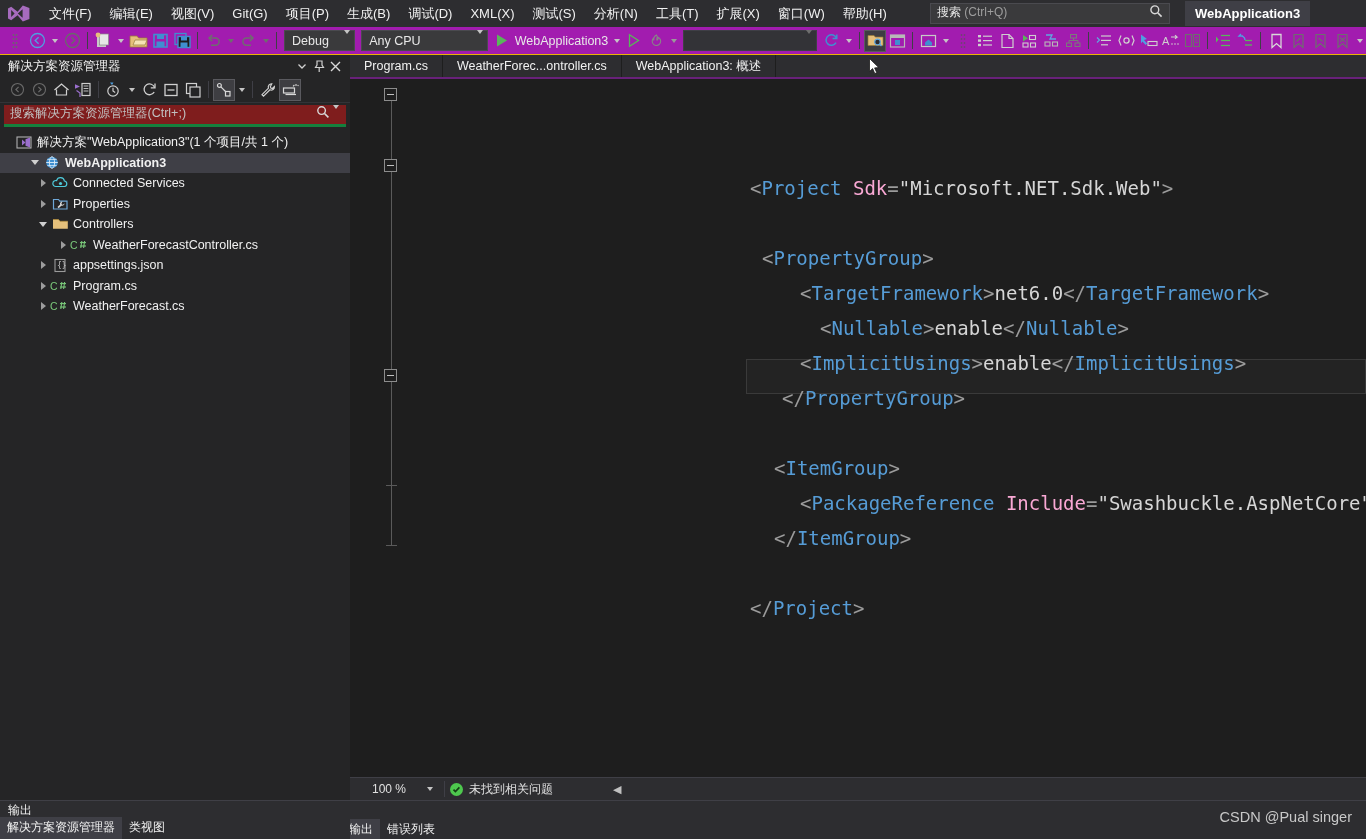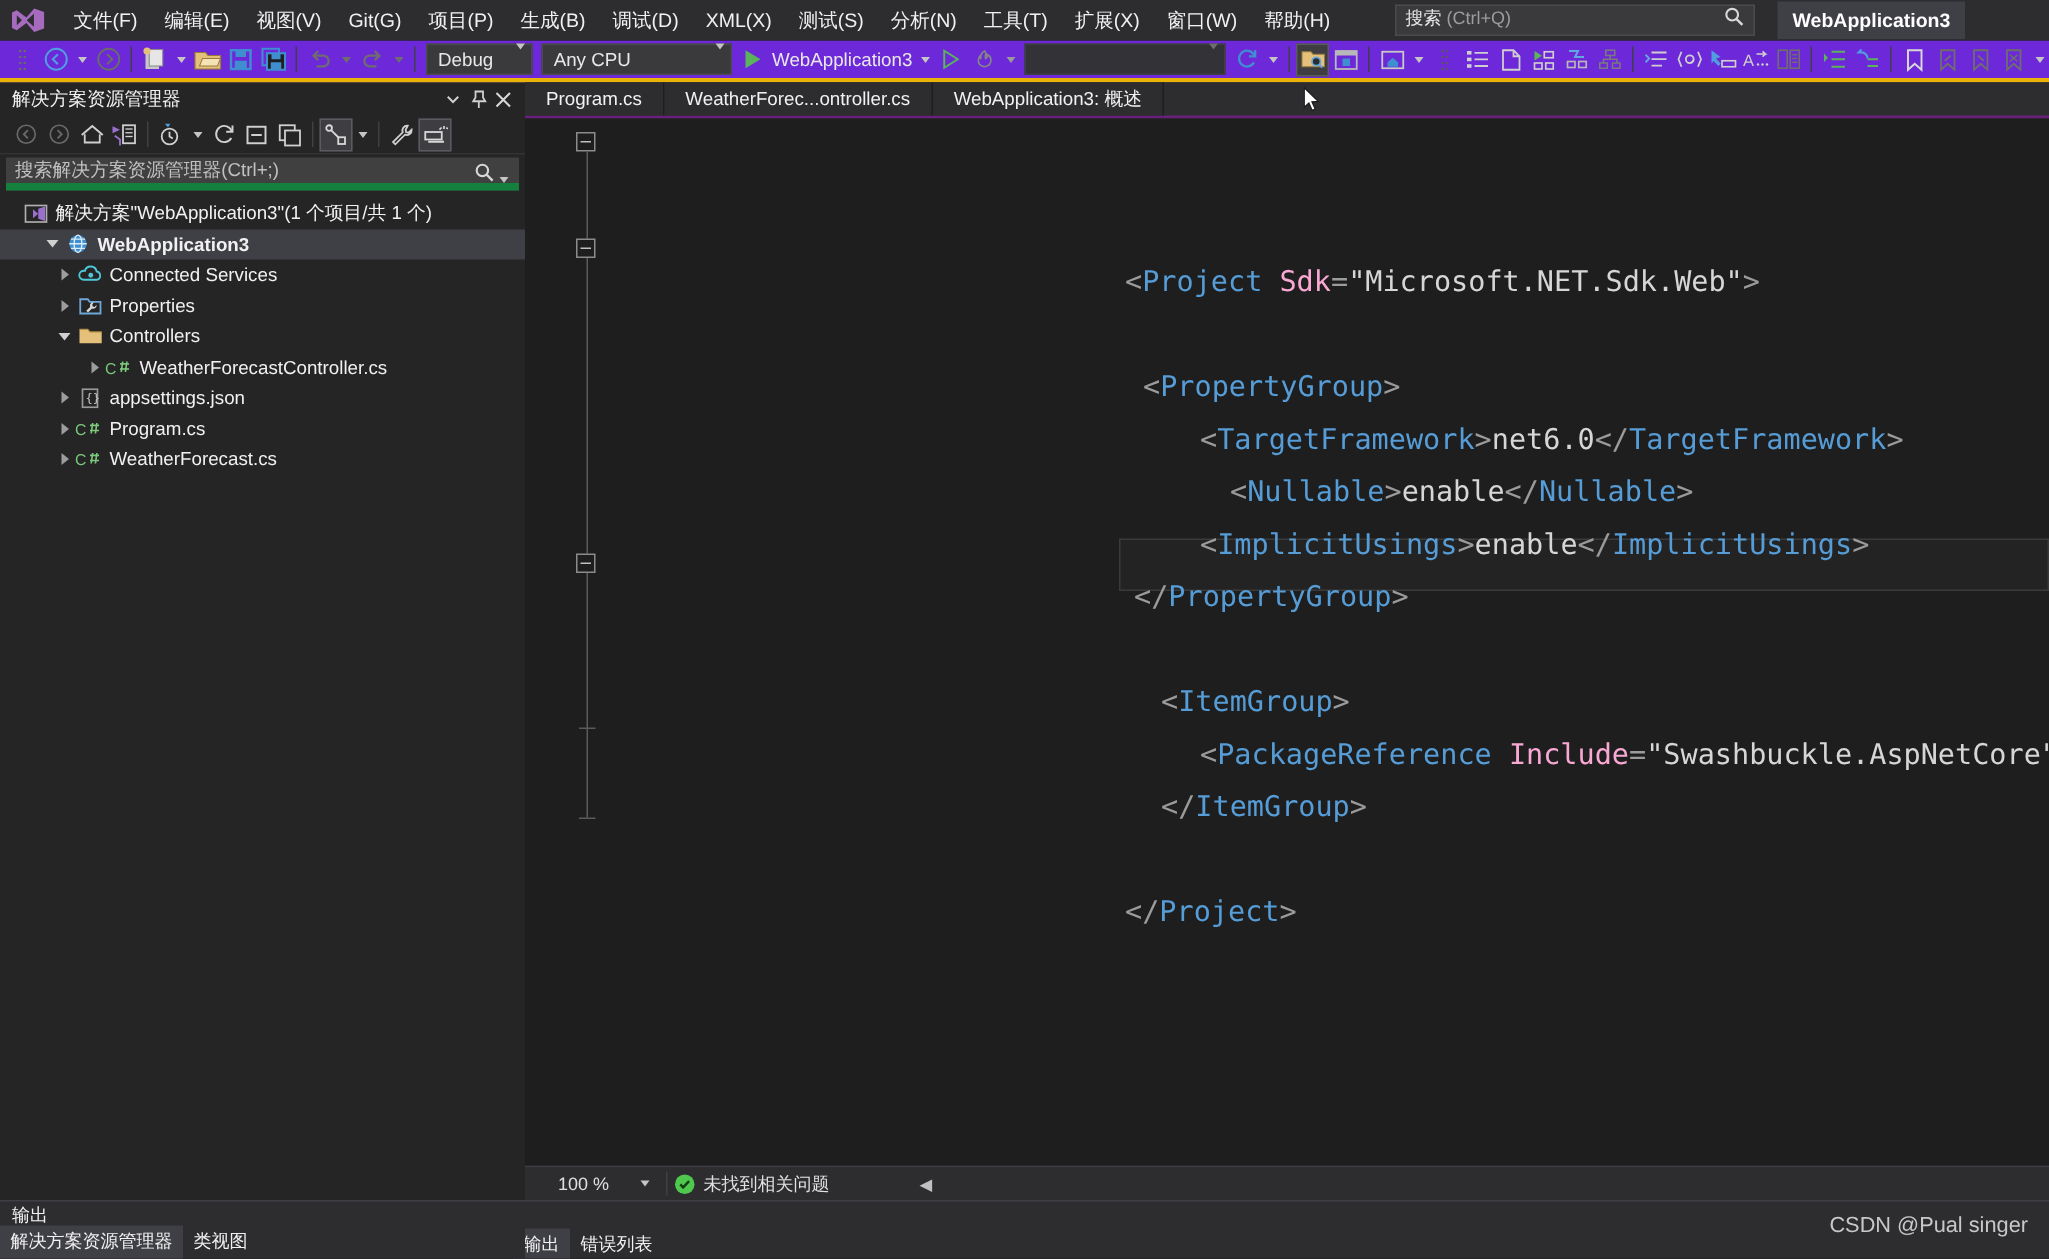--- a/index.html
+++ b/index.html
@@ -13,22 +13,22 @@
   .menu-item { padding:3px 9px; font-size:13px; color:#f1f1f1; white-space:nowrap; cursor:default; }
   .search-wrap { position:absolute; left:930px; top:3px; width:240px; height:21px; background:#3a3a3c;
                  border:1px solid #4a4a4f; display:flex; align-items:flex-start; padding:0 6px; }
   .search-wrap .ph { color:#9d9d9d; font-size:12px; flex:1; }
   .search-wrap .ph b { color:#e6e6e6; font-weight:normal; }
   .mag { width:14px; height:14px; }
   .proj-badge { position:absolute; left:1185px; top:1px; height:25px; background:#3f3f46; color:#fff;
                 font-weight:bold; font-size:13px; display:flex; align-items:center; padding:0 10px; }
 
   
-  .toolbar { height:28px; background:#6d28d9; display:flex; align-items:center; padding-left:4px;
-             border-bottom:3px solid #eab308; }
+  .toolbar { height:28px; background:#a21caf; display:flex; align-items:center; padding-left:4px;
+             border-bottom:1px solid #eab308; }
   .tb { width:22px; height:22px; display:flex; align-items:center; justify-content:center; flex:0 0 auto; }
   .tb.sm { width:13px; }
   .tb.box { border:1px solid #5a5a5f; background:#3e3e42; }
   .tb-sep { width:1px; height:17px; background:#3f3f46; margin:0 4px; flex:0 0 auto; }
   .caret { width:0;height:0;border-left:3px solid transparent;border-right:3px solid transparent;
            border-top:4px solid #c5c5c5; }
   .combo { height:21px; background:#3a3a3c; border:1px solid #4a4a4f; display:flex; align-items:center;
            padding:0 4px 0 7px; color:#e8e8e8; font-size:12.5px; margin:0 3px; }
   .combo .cl { flex:1; white-space:nowrap; }
   .combo .ca { margin-left:8px; }
@@ -39,22 +39,22 @@
 
   
   .workspace { display:flex; height:745px; }
 
   
   .sol { width:350px; background:#252526; display:flex; flex-direction:column; flex:0 0 350px; }
   .sol-title { height:22px; display:flex; align-items:center; padding:0 6px 0 8px; font-size:12.5px; color:#f1f1f1; }
   .sol-title .t { flex:1; }
   .sol-title .ic { width:17px; height:16px; display:flex; align-items:center; justify-content:center; color:#d0d0d0; }
   .sol-tools { height:26px; display:flex; align-items:center; padding-left:6px; border-bottom:1px solid #333337; }
-  .sol-search { height:22px; margin:2px 4px 3px 4px; background:#404040; border-bottom:5px solid #15803d;
-                display:flex; align-items:flex-end; padding:0 4px 0 6px; }
+  .sol-search { height:22px; margin:2px 4px 3px 4px; background:#7f1d1d; border-bottom:3px solid #15803d;
+                display:flex; align-items:flex-start; padding:0 4px 0 6px; }
   .sol-search .ph { flex:1; color:#c0c0c0; font-size:12.5px; }
   .tree { flex:1; overflow:hidden; padding-top:2px; font-size:12.5px; }
   .row { height:20.5px; display:flex; align-items:center; white-space:nowrap; color:#f1f1f1; }
   .row.sel { background:#3f3f46; }
   .row .exp { width:14px; display:flex; align-items:center; justify-content:center; flex:0 0 14px; }
   .row .ico { width:20px; display:flex; align-items:center; justify-content:center; flex:0 0 20px; }
   .row .lbl { padding-left:3px; }
   .row.bold .lbl { font-weight:bold; }
   .tri { width:0;height:0;border-top:4px solid transparent;border-bottom:4px solid transparent;
          border-left:5px solid #9d9d9d; }
@@ -719,21 +719,21 @@
       <div class="glyph" style="top:9px"></div>
       <div class="glyph" style="top:80px"></div>
       <div class="glyph" style="top:290px"></div>
       <div class="hl-box" style="left:396px; top:280px; right:0; height:35px;"></div>
 
       <div class="cline" style="top:100px; left:400px;"><span class="br">&lt;</span><span class="tg">Project</span><span class="at"> Sdk</span><span class="br">=</span><span class="va">"Microsoft.NET.Sdk.Web"</span><span class="br">&gt;</span></div>
       <div class="cline" style="top:170px; left:412px;"><span class="br">&lt;</span><span class="tg">PropertyGroup</span><span class="br">&gt;</span></div>
       <div class="cline" style="top:205px; left:450px;"><span class="br">&lt;</span><span class="tg">TargetFramework</span><span class="br">&gt;</span><span class="va">net6.0</span><span class="br">&lt;/</span><span class="tg">TargetFramework</span><span class="br">&gt;</span></div>
       <div class="cline" style="top:240px; left:470px;"><span class="br">&lt;</span><span class="tg">Nullable</span><span class="br">&gt;</span><span class="va">enable</span><span class="br">&lt;/</span><span class="tg">Nullable</span><span class="br">&gt;</span></div>
       <div class="cline" style="top:275px; left:450px;"><span class="br">&lt;</span><span class="tg">ImplicitUsings</span><span class="br">&gt;</span><span class="va">enable</span><span class="br">&lt;/</span><span class="tg">ImplicitUsings</span><span class="br">&gt;</span></div>
-      <div class="cline" style="top:310px; left:406px;"><span class="br">&lt;/</span><span class="tg">PropertyGroup</span><span class="br">&gt;</span></div>
+      <div class="cline" style="top:310px; left:432px;"><span class="br">&lt;/</span><span class="tg">PropertyGroup</span><span class="br">&gt;</span></div>
       <div class="cline" style="top:380px; left:424px; z-index:5;"><span class="br">&lt;</span><span class="tg">ItemGroup</span><span class="br">&gt;</span></div>
       <div class="cline" style="top:415px; left:450px;"><span class="br">&lt;</span><span class="tg">PackageReference</span><span class="at"> Include</span><span class="br">=</span><span class="va">"Swashbuckle.AspNetCore"</span></div>
       <div class="cline" style="top:450px; left:424px;"><span class="br">&lt;/</span><span class="tg">ItemGroup</span><span class="br">&gt;</span></div>
       <div class="cline" style="top:520px; left:400px;"><span class="br">&lt;/</span><span class="tg">Project</span><span class="br">&gt;</span></div>
     </div>
 
     <div class="estatus">
       <span class="zoom">100 %</span>
       <span class="zcar">
           <span class="caret"></span>

